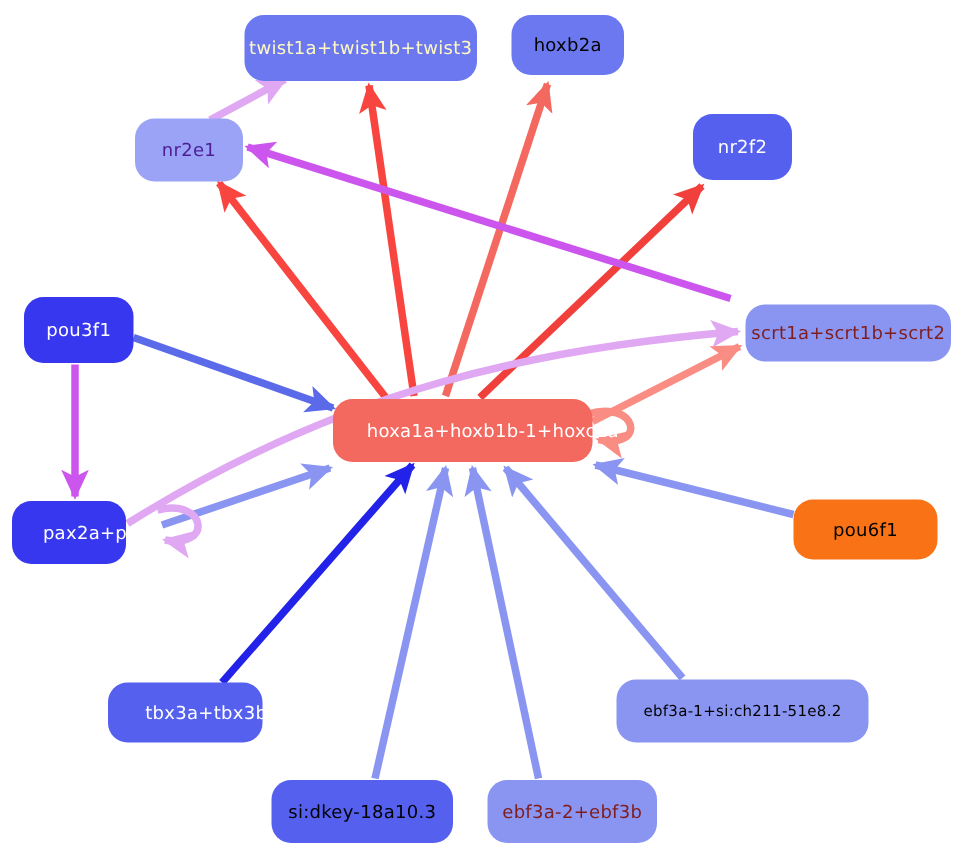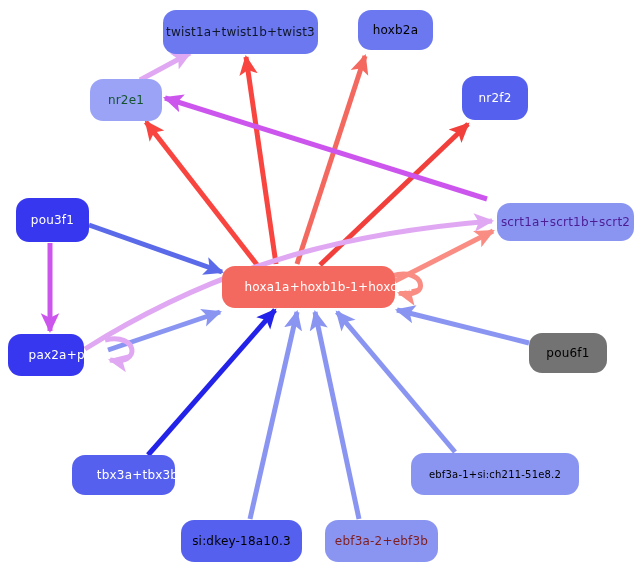--- a/index.html
+++ b/index.html
@@ -60,45 +60,45 @@
         <path d="M 85,349 C 230,258 360,232 492,221" stroke="#e0a8f2" stroke-width="5" fill="none" stroke-linecap="butt" marker-end="url(#ahe0a8f2)"></path>
         <path d="M 105,340 C 138,332 142,366 110,360" stroke="#e0a8f2" stroke-width="5" fill="none" stroke-linecap="butt" marker-end="url(#ahe0a8f2)"></path>
         <path d="M 148,455 L 275,310" stroke="#2222e8" stroke-width="5" fill="none" stroke-linecap="butt" marker-end="url(#ah2222e8)"></path>
         <path d="M 250,519 L 297,312" stroke="#8a95f2" stroke-width="5" fill="none" stroke-linecap="butt" marker-end="url(#ah8a95f2)"></path>
         <path d="M 359,519 L 315,312" stroke="#8a95f2" stroke-width="5" fill="none" stroke-linecap="butt" marker-end="url(#ah8a95f2)"></path>
         <path d="M 455,452 L 337,312" stroke="#8a95f2" stroke-width="5" fill="none" stroke-linecap="butt" marker-end="url(#ah8a95f2)"></path>
         <path d="M 529,343 L 397,310" stroke="#8a95f2" stroke-width="5" fill="none" stroke-linecap="butt" marker-end="url(#ah8a95f2)"></path>
       </g>
   </svg>
   <div id="node-layer">
-      <div class="node" style="left: 163px; top: 10px; width: 155px; height: 44px; background: rgb(107, 120, 240); color: #0f172a; font-size: 12px;">
+      <div class="node" style="left: 163px; top: 10px; width: 155px; height: 44px; background: rgb(107, 120, 240); color: #fef9c3; font-size: 12px;">
         <span>twist1a+twist1b+twist3</span>
       </div>
-      <div class="node" style="left: 341px; top: 10px; width: 75px; height: 40px; background: rgb(107, 120, 240); color: rgb(0, 0, 0); font-size: 12px; margin-left: 17px;">
+      <div class="node" style="left: 341px; top: 10px; width: 75px; height: 40px; background: rgb(107, 120, 240); color: rgb(0, 0, 0); font-size: 12px;">
         <span>hoxb2a</span>
       </div>
-      <div class="node" style="left: 90px; top: 79px; width: 72px; height: 42px; background: rgb(154, 163, 245); color: #14532d; font-size: 12px;">
+      <div class="node" style="left: 90px; top: 79px; width: 72px; height: 42px; background: rgb(154, 163, 245); color: #4c1d95; font-size: 12px;">
         <span>nr2e1</span>
       </div>
       <div class="node" style="left: 462px; top: 76px; width: 66px; height: 44px; background: rgb(85, 96, 239); color: rgb(255, 255, 255); font-size: 12px;">
         <span>nr2f2</span>
       </div>
       <div class="node" style="left: 16px; top: 198px; width: 73px; height: 44px; background: rgb(55, 55, 239); color: rgb(255, 255, 255); font-size: 12px; align-items: center;">
         <span>pou3f1</span>
       </div>
-      <div class="node" style="left: 497px; top: 203px; width: 137px; height: 38px; background: rgb(138, 149, 242); color: #4c1d95; font-size: 12px; text-align: center;">
+      <div class="node" style="left: 497px; top: 203px; width: 137px; height: 38px; background: rgb(138, 149, 242); color: #7f1d1d; font-size: 12px; text-align: center;">
         <span>scrt1a+scrt1b+scrt2</span>
       </div>
       <div class="node" style="left: 222px; top: 266px; width: 173px; height: 42px; background: rgb(244, 105, 95); color: rgb(255, 255, 255); font-size: 12px; padding-left: 40px;">
         <span>hoxa1a+hoxb1b-1+hoxc1a</span>
       </div>
       <div class="node" style="left: 8px; top: 334px; width: 76px; height: 42px; background: rgb(55, 55, 239); color: rgb(255, 255, 255); font-size: 12px; padding-left: 44px;">
         <span>pax2a+pax5</span>
       </div>
-      <div class="node" style="left: 529px; top: 333px; width: 78px; height: 40px; background: #737373; color: rgb(0, 0, 0); font-size: 12px;">
+      <div class="node" style="left: 529px; top: 333px; width: 96px; height: 40px; background: #f97316; color: rgb(0, 0, 0); font-size: 12px;">
         <span>pou6f1</span>
       </div>
       <div class="node" style="left: 72px; top: 455px; width: 103px; height: 40px; background: rgb(85, 96, 239); color: rgb(255, 255, 255); font-size: 12px; padding-left: 28px;">
         <span>tbx3a+tbx3b</span>
       </div>
       <div class="node" style="left: 411px; top: 453px; width: 168px; height: 42px; background: rgb(138, 149, 242); color: rgb(0, 0, 0); font-size: 10px;">
         <span>ebf3a-1+si:ch211-51e8.2</span>
       </div>
       <div class="node" style="left: 181px; top: 520px; width: 121px; height: 42px; background: rgb(85, 96, 239); color: #000000; font-size: 12px;">
         <span>si:dkey-18a10.3</span>

